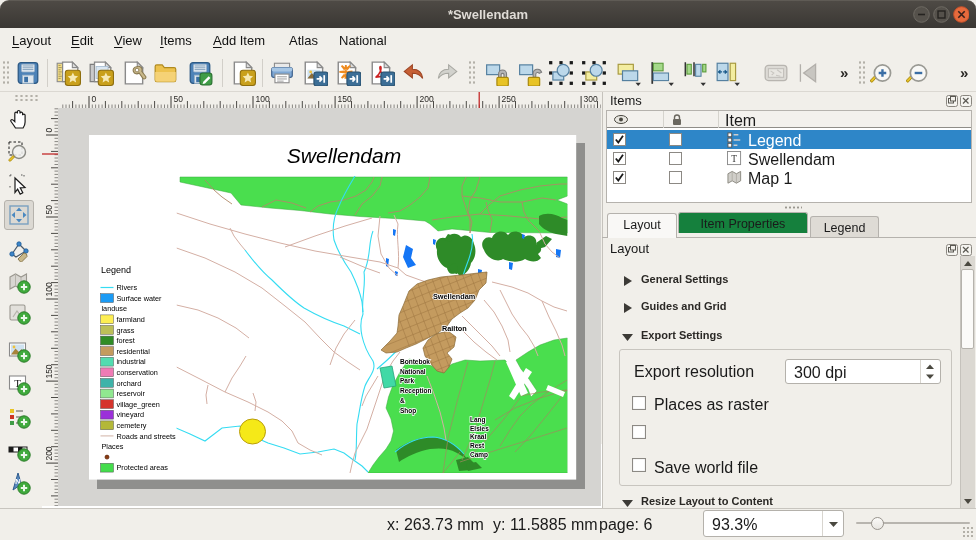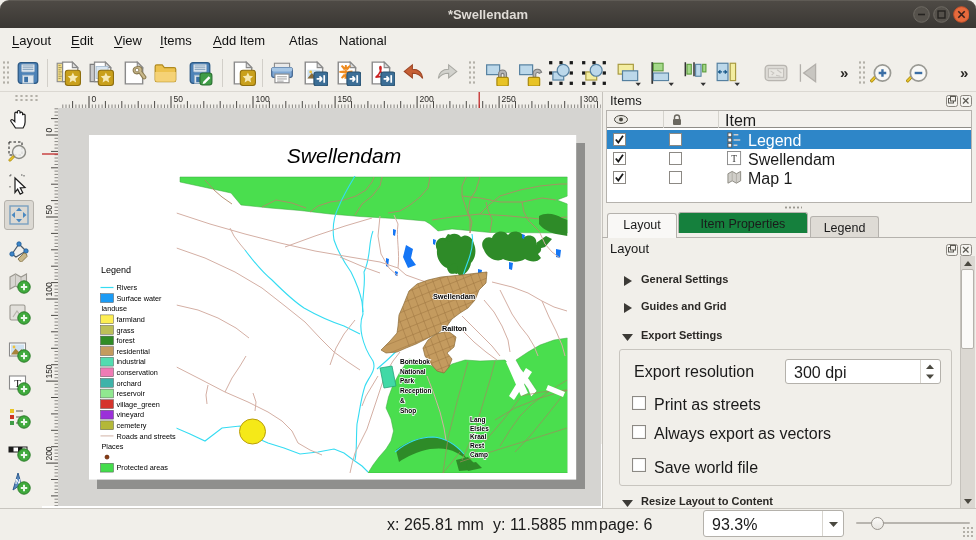--- a/index.html
+++ b/index.html
@@ -893,43 +893,42 @@
     <div style="position:absolute;left:785px;top:359px;width:156px;height:25px;background:#fff;border:1px solid #b4b1ab;border-radius:3px"></div>
     <div class="t13" style="left:794px;top:364px">300 dpi</div>
     <div style="position:absolute;left:920px;top:360px;width:1px;height:23px;background:#d8d5cf"></div>
     <svg class="ico" style="left:924px;top:363px" width="12" height="18" viewBox="0 0 12 18">
       <path d="M2 6 l4-4.5 4 4.5z" fill="#4a4840"></path>
       <path d="M2 11.5 l4 4.5 4-4.5z" fill="#4a4840"></path>
     </svg>
     <svg class="ico" style="left:632px;top:396px" width="14" height="14" viewBox="0 0 13 13">
       <rect x=".5" y=".5" width="12" height="12" fill="#fff" stroke="#8c8984"></rect>
     </svg>
-    <div class="t13" style="left:654px;top:396px">Print as streets</div>
+    <div class="t13" style="left:654px;top:396px">Places as raster</div>
     <svg class="ico" style="left:632px;top:425px" width="14" height="14" viewBox="0 0 13 13">
       <rect x=".5" y=".5" width="12" height="12" fill="#fff" stroke="#8c8984"></rect>
     </svg>
-    <div class="t13" style="left:654px;top:425px">Always export as vectors</div>
     <svg class="ico" style="left:632px;top:458px" width="14" height="14" viewBox="0 0 13 13">
       <rect x=".5" y=".5" width="12" height="12" fill="#fff" stroke="#8c8984"></rect>
     </svg>
     <div class="t13" style="left:654px;top:459px">Save world file</div>
     <svg class="ico" style="left:621px;top:497px" width="13" height="12" viewBox="0 0 13 12">
       <path d="M1 3 h11 l-5.5 7z" fill="#3c3a36"></path>
     </svg>
     <div class="sect" style="left:641px;top:495px">Resize Layout to Content</div>
     <div style="position:absolute;left:960px;top:256px;width:15px;height:252px;background:#dbd8d2;border-left:1px solid #c5c2bc"></div>
     <svg class="ico" style="left:963px;top:259px" width="10" height="9" viewBox="0 0 10 9">
       <path d="M1 7 l4-5 4 5z" fill="#4a4840"></path>
     </svg>
     <svg class="ico" style="left:963px;top:497px" width="10" height="9" viewBox="0 0 10 9">
       <path d="M1 2 l4 5 4-5z" fill="#4a4840"></path>
     </svg>
     <div style="position:absolute;left:961px;top:269px;width:13px;height:80px;background:#fbfaf8;border:1px solid #b5b2ac;border-radius:2px"></div>
     <div id="statusbar"></div>
-    <div class="t13" style="left:387px;top:516px">x: 265.81 mm</div>
+    <div class="t13" style="left:387px;top:516px">x: 263.73 mm</div>
     <div class="t13" style="left:493px;top:516px">y: 11.5885 mm</div>
     <div class="t13" style="left:599px;top:516px">page: 6</div>
     <div style="position:absolute;left:703px;top:510px;width:141px;height:27px;background:#fff;border:1px solid #b4b1ab;border-radius:3px"></div>
     <div class="t13" style="left:712px;top:516px">93.3%</div>
     <div style="position:absolute;left:822px;top:511px;width:1px;height:25px;background:#d8d5cf"></div>
     <svg class="ico" style="left:828px;top:521px" width="11" height="7" viewBox="0 0 11 7">
       <path d="M1 1 l4.5 5 4.5-5z" fill="#4a4840"></path>
     </svg>
     <div style="position:absolute;left:856px;top:522px;width:114px;height:2px;background:#b8b5af;border-radius:1px"></div>
     <div style="position:absolute;left:871px;top:517px;width:13px;height:13px;background:linear-gradient(#fbfaf8,#e8e6e1);border:1px solid #98948d;border-radius:7px"></div>

